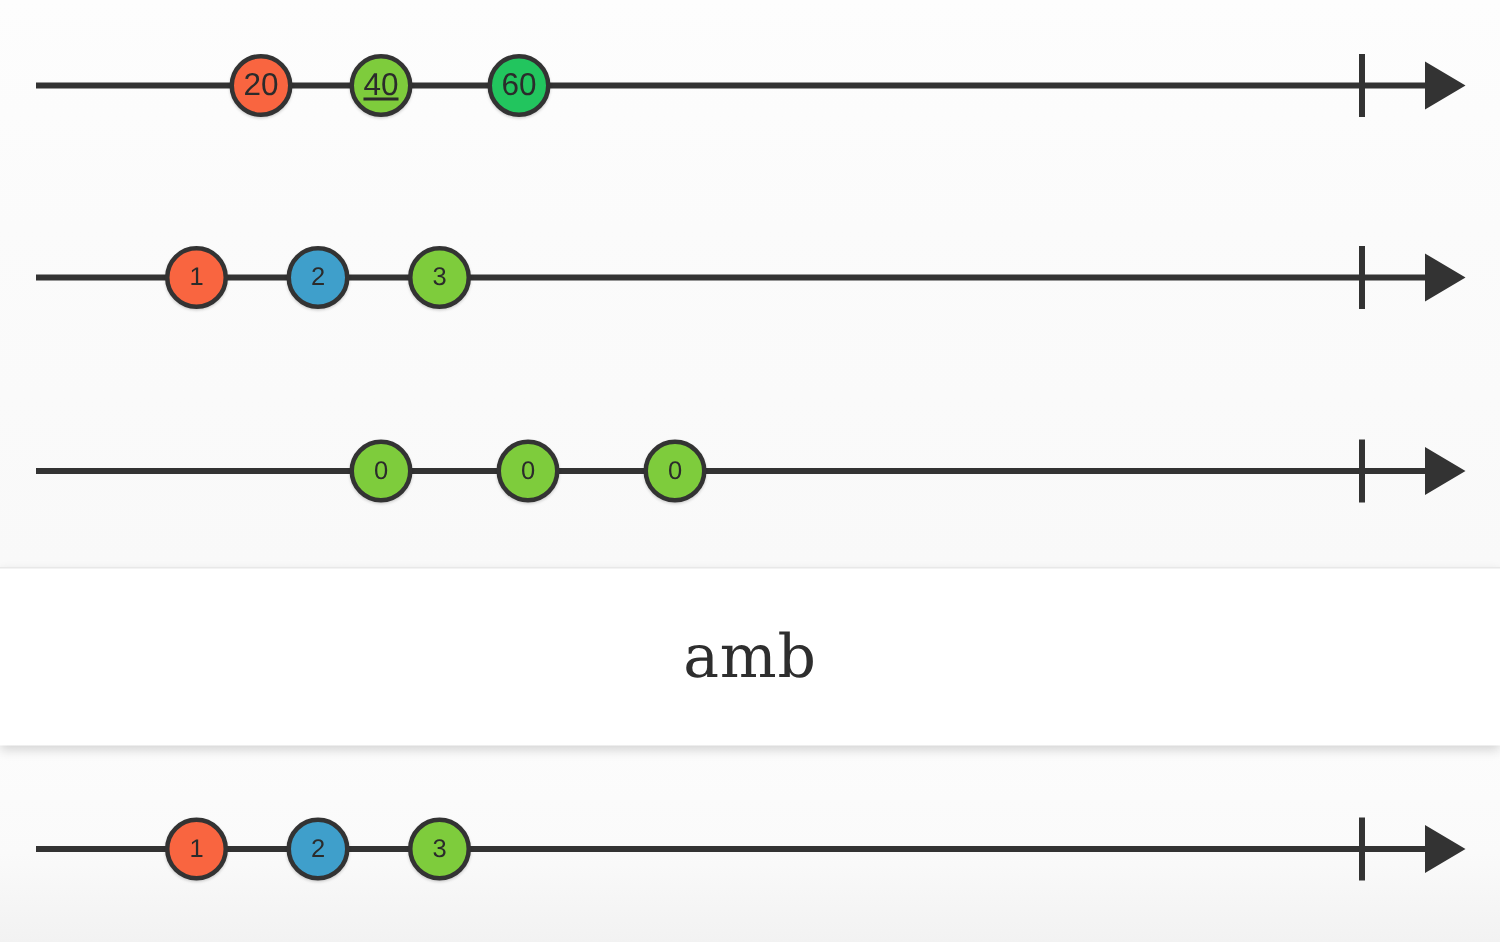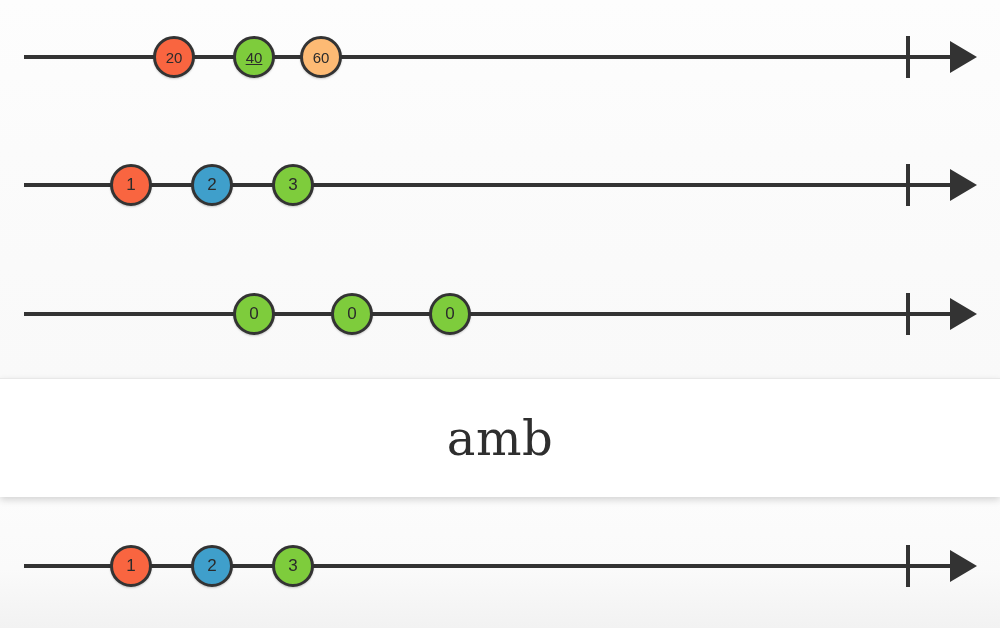--- a/index.html
+++ b/index.html
@@ -47,21 +47,21 @@
     background: #ffffff;
     border-top: 1px solid #e8e8e8;
     box-shadow: 0 3px 7px rgba(0,0,0,0.16);
     display: flex;
     align-items: center;
     justify-content: center;
     box-sizing: border-box;
   }
   .op-label {
     font-family: "DejaVu Serif", "Liberation Serif", serif;
-    font-size: 48px;
+    font-size: 40px;
     line-height: 1;
     color: #2e2e2e;
     letter-spacing: 0.5px;
     user-select: none;
   }
 
   
   .timeline {
     position: absolute;
     left: 0;
@@ -85,39 +85,39 @@
     display: flex;
     align-items: center;
     justify-content: center;
     font-family: "Liberation Sans", sans-serif;
     font-size: 17px;
     color: #2b2b2b;
     top: 11px;
     box-shadow: 0 1px 2px rgba(0,0,0,0.18);
     user-select: none;
   }
-  .marble.sm { font-size: 15px; }
+  .marble.sm { font-size: 21px; }
 </style>
 </head>
 <body>
 
 <div id="stage">
 
   <div class="bg-wash-top"></div>
   <div class="bg-wash-bottom"></div>
 
   <div class="timeline tl-row1">
     <svg class="tl-svg" width="1000" height="64">
       <line x1="24" y1="32" x2="955" y2="32" stroke="#333333" stroke-width="4"></line>
       <line x1="908" y1="11" x2="908" y2="53" stroke="#333333" stroke-width="4"></line>
       <polygon points="950,16 950,48 977,32" fill="#333333"></polygon>
     </svg>
     <div class="marble sm" style="left:153px; background:#f96540;">20</div>
     <div class="marble sm" style="left:233px; background:#7ecc3c;text-decoration:underline;">40</div>
-    <div class="marble sm" style="left:300px; background:#fdba74;">60</div>
+    <div class="marble sm" style="left:325px; background:#22c55e;">60</div>
   </div>
 
   <div class="timeline tl-row2">
     <svg class="tl-svg" width="1000" height="64">
       <line x1="24" y1="32" x2="955" y2="32" stroke="#333333" stroke-width="4"></line>
       <line x1="908" y1="11" x2="908" y2="53" stroke="#333333" stroke-width="4"></line>
       <polygon points="950,16 950,48 977,32" fill="#333333"></polygon>
     </svg>
     <div class="marble" style="left:110px; background:#f96540;">1</div>
     <div class="marble" style="left:191px; background:#3f9fcb;">2</div>

